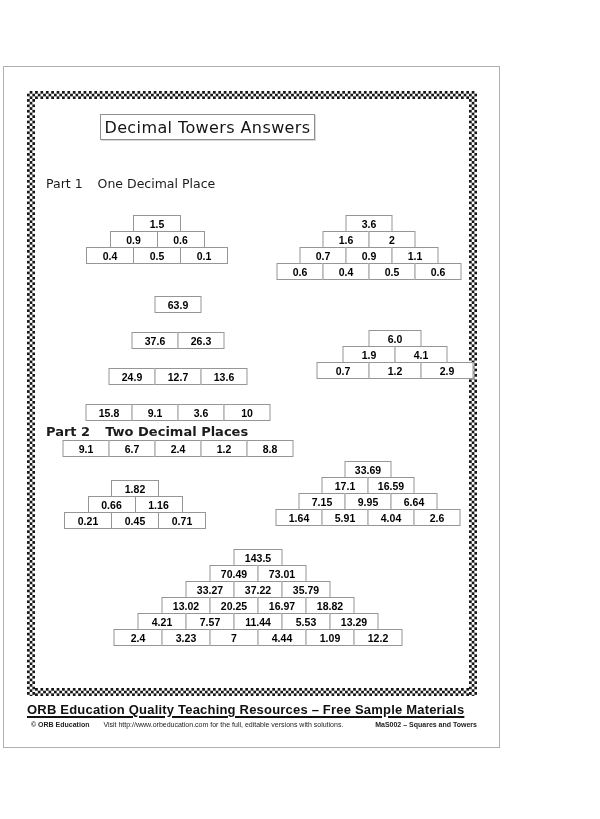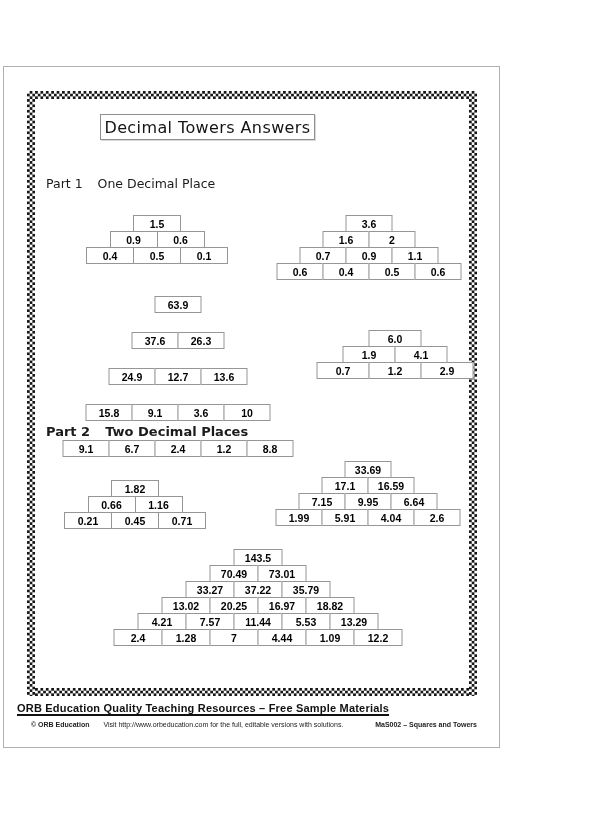--- a/index.html
+++ b/index.html
@@ -51,22 +51,22 @@
 
   .py1 { left:153px; top:140px; --cw:48px; }
   .py2 { left:365px; top:140px; --cw:47px; }
   .py3 { left:174px; top:221px;gap:20px; --cw:47px; }
   .py4 { left:391px; top:255px;justify-content:space-between; --cw:53px; }
   .py5 { left:131px; top:405px; --cw:48px; }
   .py6 { left:364px; top:386px; --cw:47px; }
   .py7 { left:254px; top:474px; --cw:49px; }
 
   .footer-heading {
-    position:absolute; left:13px; top:635px;
-    font-family:"Liberation Sans", sans-serif; font-weight:bold; font-size:11px;
+    position:absolute; left:23px; top:635px;
+    font-family:"Liberation Sans", sans-serif; font-weight:bold; font-size:13px;
     color:#111; letter-spacing:0.2px; white-space:nowrap;
     text-decoration:underline; text-decoration-thickness:1.5px; text-underline-offset:2px;
   }
   .footer-meta {
     position:absolute; left:27px; top:654px; width:446px;
     display:flex; justify-content:space-between; align-items:baseline;
     font-family:"Liberation Sans", sans-serif; font-size:7px; color:#222;
     white-space:nowrap;
   }
   .fm-copy { font-weight:bold; margin-right:12px; }
@@ -191,21 +191,21 @@
         <div class="prow">
           <div class="pcell">17.1</div>
           <div class="pcell">16.59</div>
         </div>
         <div class="prow">
           <div class="pcell">7.15</div>
           <div class="pcell">9.95</div>
           <div class="pcell">6.64</div>
         </div>
         <div class="prow">
-          <div class="pcell">1.99</div>
+          <div class="pcell">1.64</div>
           <div class="pcell">5.91</div>
           <div class="pcell">4.04</div>
           <div class="pcell">2.6</div>
         </div>
       </div>
     <div class="pyramid py7">
         <div class="prow">
           <div class="pcell">143.5</div>
         </div>
         <div class="prow">
@@ -225,21 +225,21 @@
         </div>
         <div class="prow">
           <div class="pcell">4.21</div>
           <div class="pcell">7.57</div>
           <div class="pcell">11.44</div>
           <div class="pcell">5.53</div>
           <div class="pcell">13.29</div>
         </div>
         <div class="prow">
           <div class="pcell">2.4</div>
-          <div class="pcell">1.28</div>
+          <div class="pcell">3.23</div>
           <div class="pcell">7</div>
           <div class="pcell">4.44</div>
           <div class="pcell">1.09</div>
           <div class="pcell">12.2</div>
         </div>
       </div>
 
     <div class="footer-heading">ORB Education Quality Teaching Resources – Free Sample Materials</div>
 
     <div class="footer-meta">

